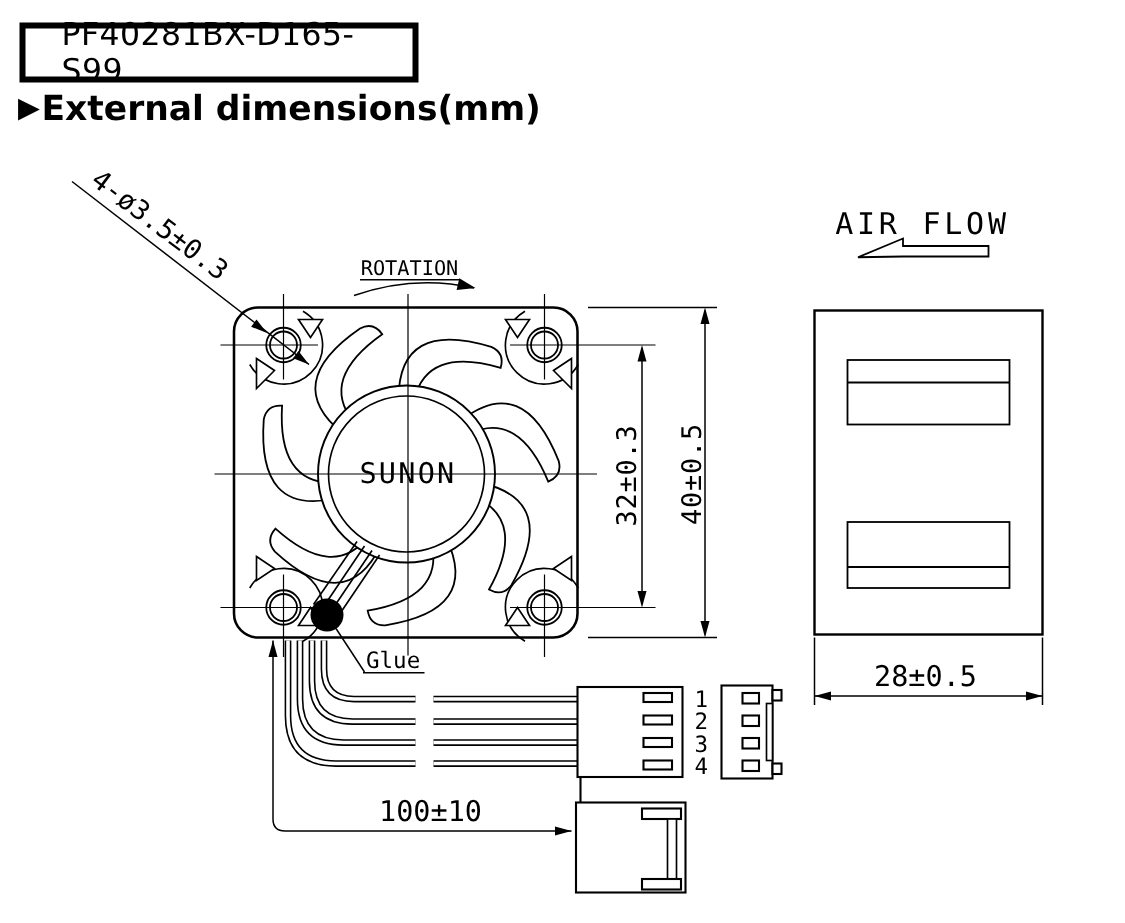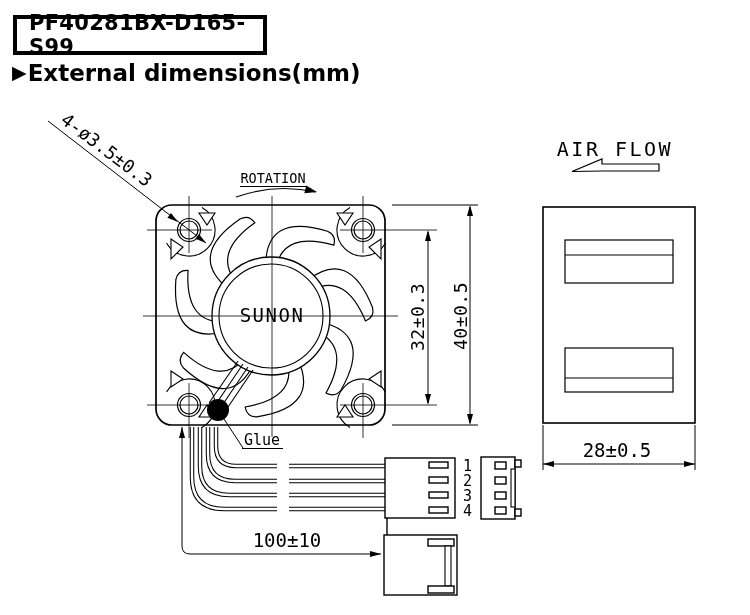--- a/index.html
+++ b/index.html
@@ -1,20 +1,20 @@
 <!DOCTYPE html>
 <html><head>
 <meta charset="utf-8">
 <style>
   html,body{margin:0;padding:0;background:#fff;}
   .canvas{position:relative;width:750px;height:615px;background:#fff;overflow:hidden;
           font-family:"DejaVu Sans","Liberation Sans",sans-serif;}
   .model-plate{position:absolute;left:13px;top:15px;width:234px;height:32px;border:4px solid #000;
-               display:flex;align-items:center;padding-left:12px;
-               font-weight:bold;font-size:21px;letter-spacing:0.3px;color:#000;}
+               display:flex;align-items:center;padding-left:24px;
+               font-weight:normal;font-size:21px;letter-spacing:0.3px;color:#000;}
   .section-heading{position:absolute;left:12px;top:60px;display:flex;align-items:center;
                    font-weight:bold;font-size:23px;color:#000;}
   .section-heading .marker{font-size:19px;margin-right:1px;transform:translateY(-1px);}
   svg{position:absolute;left:0;top:0;}
   .cad{font-family:"DejaVu Sans Mono","Liberation Mono",monospace;fill:#000;}
 </style>
 </head>
 <body>
 
 <div class="canvas">

